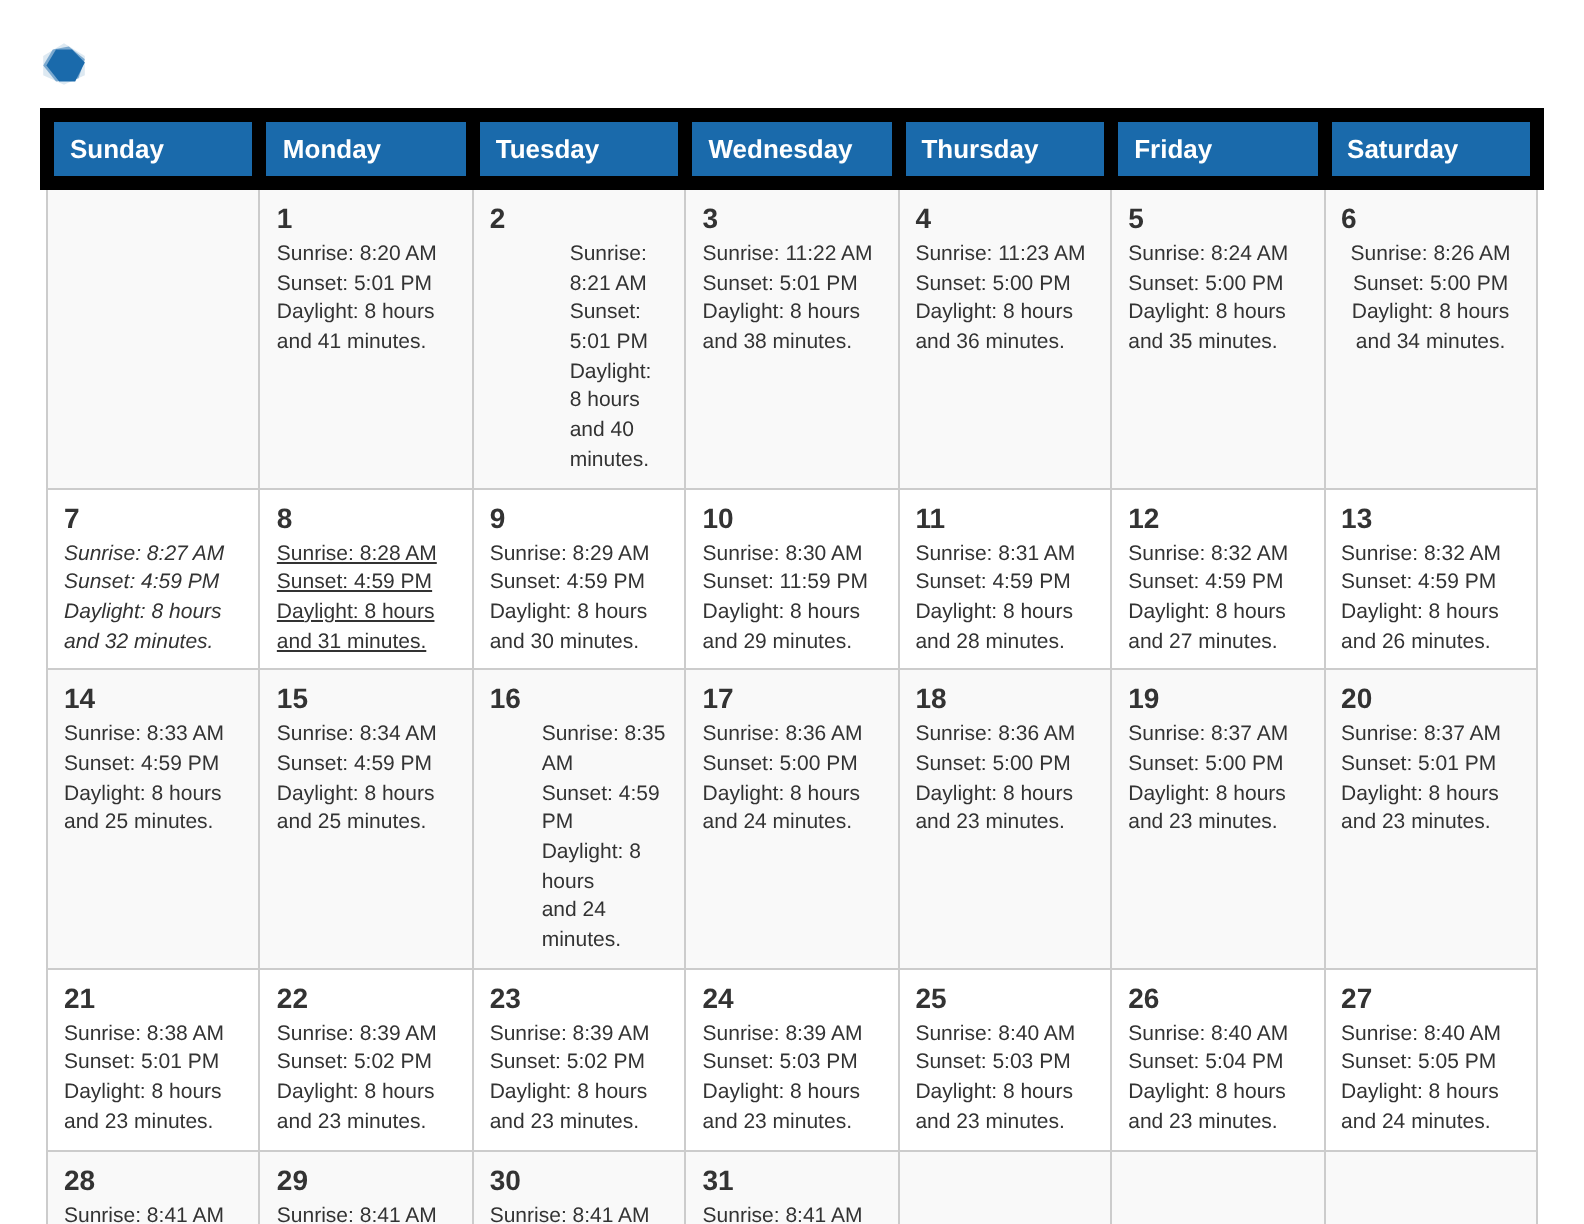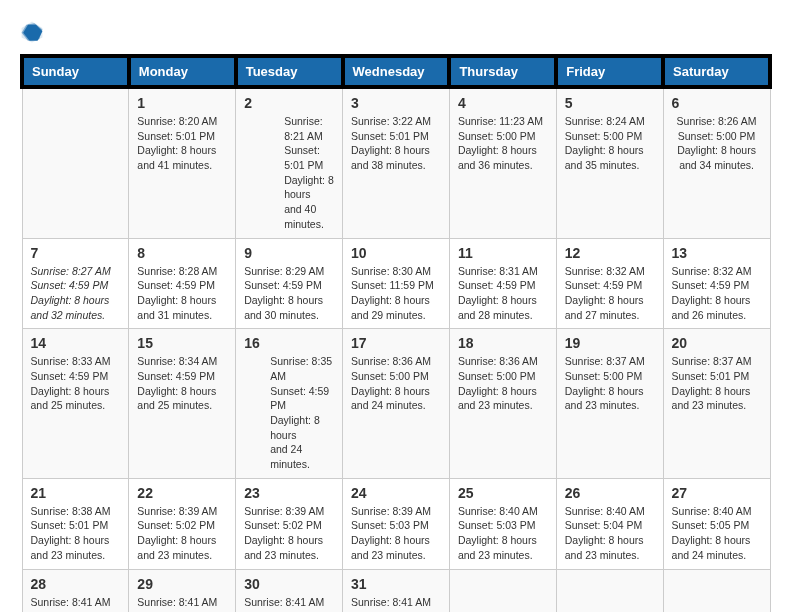--- a/index.html
+++ b/index.html
@@ -56,21 +56,21 @@
       width: 100%;
       border-collapse: collapse;
       border: 1px solid #ccc;
     }
     .calendar th {
       background: #1a6aab;
       color: #fff;
       text-align: left;
       padding: 6px 8px;
       font-size: 13px;
-      border: 4px solid #000000;
+      border: 7px solid #000000;
     }
     .calendar td {
       vertical-align: top;
       padding: 6px 8px;
       border: 1px solid #ccc;
       width: calc(100% / 7);
       min-height: 90px;
       font-size: 11px;
       color: #333;
     }
@@ -134,21 +134,21 @@
         </td>
         <td>
           <span class="day-num">2</span>
           <div class="day-info" style="white-space: pre-line; margin-left: 40px;">Sunrise: 8:21 AM
 Sunset: 5:01 PM
 Daylight: 8 hours
 and 40 minutes.</div>
         </td>
         <td>
           <span class="day-num">3</span>
-          <div class="day-info" style="white-space: pre-line;">Sunrise: 3:22 AM
+          <div class="day-info" style="white-space: pre-line;">Sunrise: 11:22 AM
 Sunset: 5:01 PM
 Daylight: 8 hours
 and 38 minutes.</div>
         </td>
         <td>
           <span class="day-num">4</span>
           <div class="day-info" style="white-space: pre-line;">Sunrise: 11:23 AM
 Sunset: 5:00 PM
 Daylight: 8 hours
 and 36 minutes.</div>
@@ -171,21 +171,21 @@
       <tr>
         <td>
           <span class="day-num">7</span>
           <div class="day-info" style="white-space: pre-line; font-style: italic;">Sunrise: 8:27 AM
 Sunset: 4:59 PM
 Daylight: 8 hours
 and 32 minutes.</div>
         </td>
         <td>
           <span class="day-num">8</span>
-          <div class="day-info" style="white-space: pre-line;">Sunrise: 8:28 AM
+          <div class="day-info" style="white-space: pre-line; text-decoration: underline;">Sunrise: 8:28 AM
 Sunset: 4:59 PM
 Daylight: 8 hours
 and 31 minutes.</div>
         </td>
         <td>
           <span class="day-num">9</span>
           <div class="day-info" style="white-space: pre-line;">Sunrise: 8:29 AM
 Sunset: 4:59 PM
 Daylight: 8 hours
 and 30 minutes.</div>

